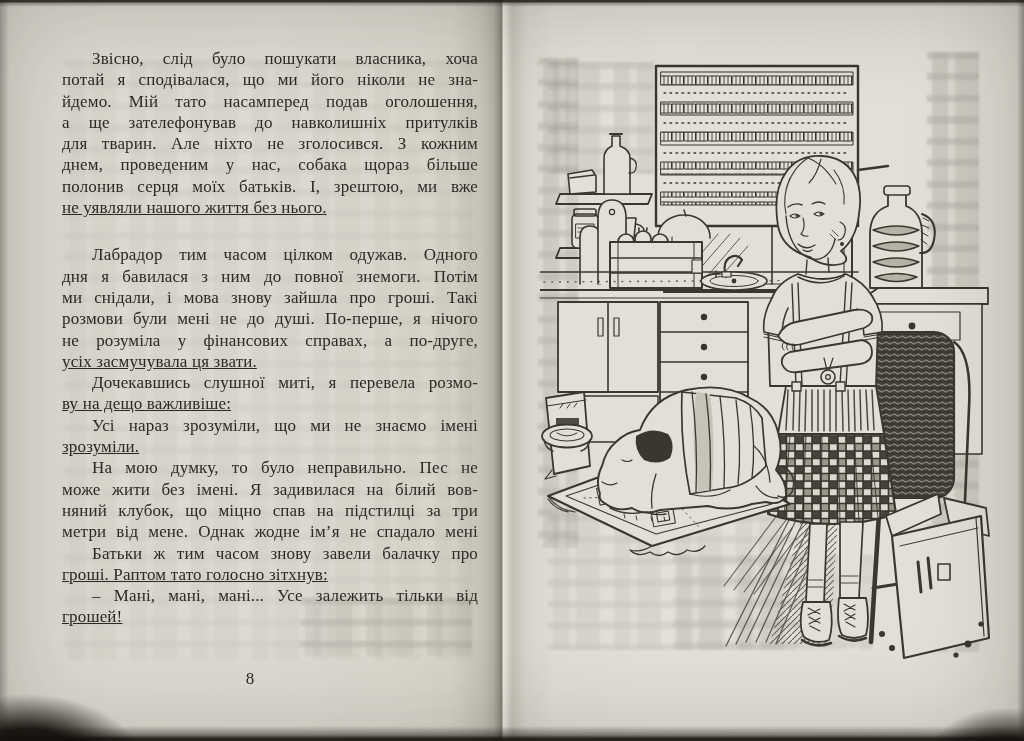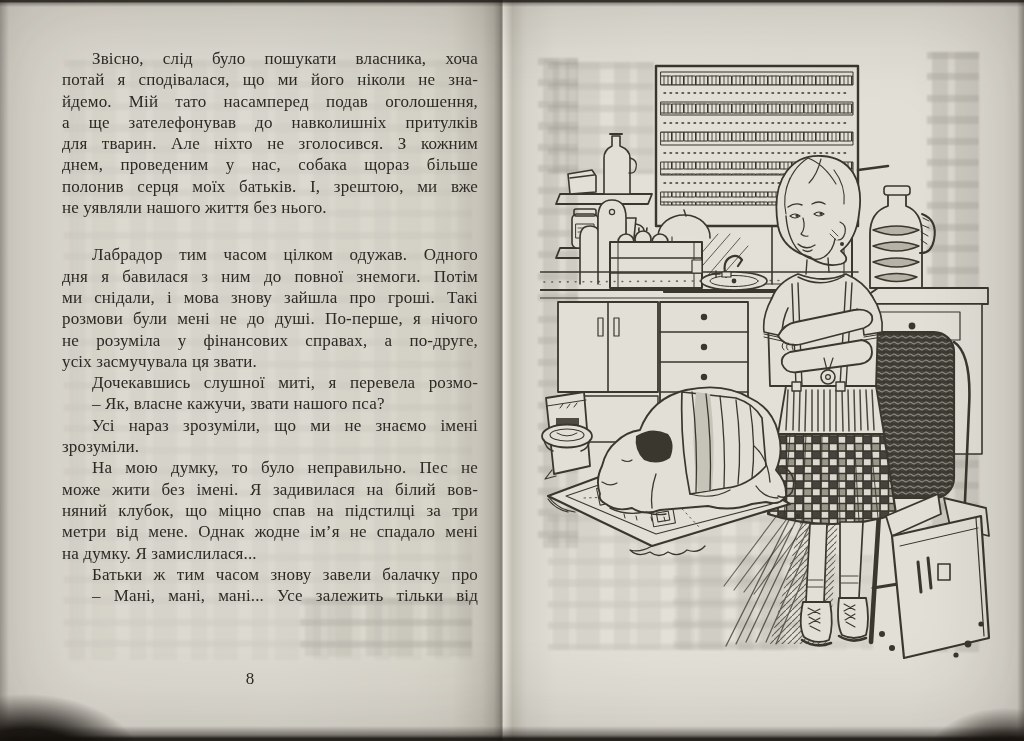--- a/index.html
+++ b/index.html
@@ -10,21 +10,21 @@
   #page-left{left:0;width:503px;
     background:linear-gradient(90deg,#d7d4ca 0,#dbd8cf 6%,#dcdad1 55%,#d9d6cc 82%,#d2cfc4 96%,#c9c6ba 100%);}
   #page-right{left:503px;width:521px;
     background:linear-gradient(90deg,#d6d3c9 0,#dedcd3 4%,#e2e0d7 30%,#e1dfd6 78%,#dcd9d0 96%,#d5d2c8 100%);}
   
   #textblock{position:absolute;left:62px;top:48px;width:416px;
     font-size:17px;line-height:21.3px;color:#2c2a25;letter-spacing:.15px;}
   .para{margin:0;}
   .para.gap{margin-top:26px;}
   .line{text-align:justify;text-align-last:justify;white-space:nowrap;white-space:normal;}
-  .line.last{text-align-last:left;}
+  .line.last{text-align-last:left;text-decoration:underline;}
   .line.indent{text-indent:30px;}
   #pagenum{position:absolute;left:200px;top:669px;width:100px;text-align:center;
     font-size:17px;color:#2c2a25;}
   
   .bleed{position:absolute;pointer-events:none;filter:blur(1.1px);
     background-image:
       repeating-linear-gradient(to bottom, rgba(96,92,80,.9) 0 7px, rgba(96,92,80,0) 7px 21.5px),
       repeating-linear-gradient(90deg, rgba(96,92,80,.0) 0 5px, rgba(96,92,80,.8) 5px 21px,
         rgba(96,92,80,.15) 21px 28px, rgba(96,92,80,.75) 28px 52px, rgba(96,92,80,0) 52px 61px);
     background-blend-mode:multiply;}
@@ -73,40 +73,39 @@
         <div class="para gap">
           <div class="line indent">Лабрадор тим часом цілком одужав. Одного</div>
           <div class="line">дня я бавилася з ним до повної знемоги. Потім</div>
           <div class="line">ми снідали, і мова знову зайшла про гроші. Такі</div>
           <div class="line">розмови були мені не до душі. По-перше, я нічого</div>
           <div class="line">не розуміла у фінансових справах, а по-друге,</div>
           <div class="line last">усіх засмучувала ця звати.</div>
         </div>
         <div class="para">
           <div class="line indent">Дочекавшись слушної миті, я перевела розмо-</div>
-        </div>
-        <div class="para">
-          <div class="line last indent">– Як, власне кажучи, звати нашого пса?</div>
+          <div class="line last">ву на дещо важливіше:</div>
         </div>
         <div class="para">
           <div class="line indent">Усі нараз зрозуміли, що ми не знаємо імені</div>
           <div class="line last">зрозуміли.</div>
         </div>
         <div class="para">
           <div class="line indent">На мою думку, то було неправильно. Пес не</div>
           <div class="line">може жити без імені. Я задивилася на білий вов-</div>
           <div class="line">няний клубок, що міцно спав на підстилці за три</div>
           <div class="line">метри від мене. Однак жодне ім’я не спадало мені</div>
-          <div class="line last">на думку. Я замислилася...</div>
         </div>
         <div class="para">
           <div class="line indent">Батьки ж тим часом знову завели балачку про</div>
+          <div class="line last">гроші. Раптом тато голосно зітхнув:</div>
         </div>
         <div class="para">
           <div class="line indent">– Мані, мані, мані... Усе залежить тільки від</div>
+          <div class="line last">грошей!</div>
         </div>
       </div>
     <div id="pagenum">8</div>
   </div>
 
   <div class="page" id="page-right">
     <div class="bleed" style="left:35px;top:58px;width:40px;height:490px;opacity:.17;"></div>
     <div class="bleed" style="left:424px;top:52px;width:52px;height:600px;opacity:.20;"></div>
     <div class="bleed" style="left:45px;top:62px;width:106px;height:112px;opacity:.13;"></div>
     <div class="bleed" style="left:45px;top:515px;width:250px;height:135px;opacity:.10;"></div>

